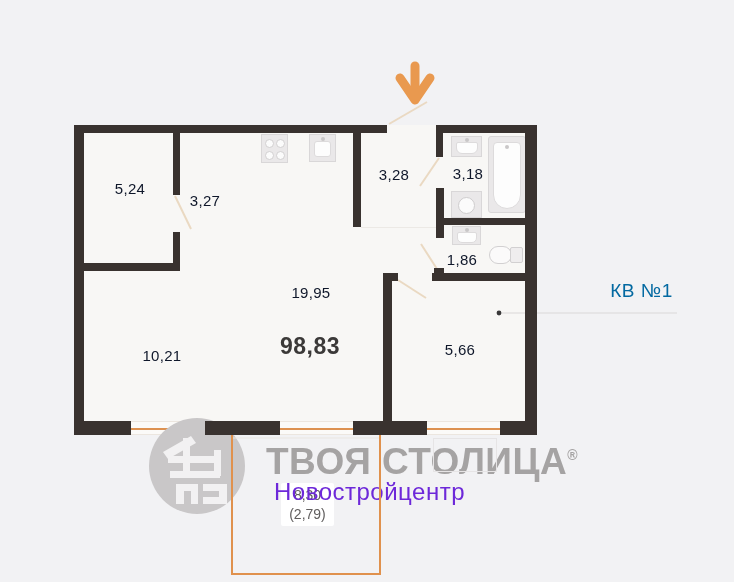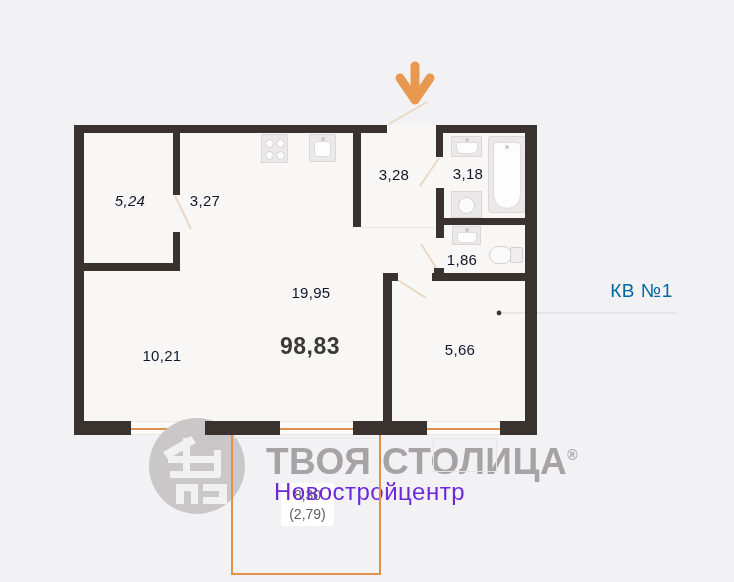--- a/index.html
+++ b/index.html
@@ -72,21 +72,21 @@
 
   <div class="fixture" style="left:452px;top:226px;width:29px;height:19px;">
     <div class="inner" style="left:4px;top:5px;width:20px;height:11px;border-radius:2px 2px 5px 5px;"></div>
     <div class="dot" style="left:12px;top:1px;"></div>
   </div>
   <div style="position:absolute;left:489px;top:246px;width:34px;height:18px;z-index:2;">
     <div style="position:absolute;left:0;top:0;width:23px;height:18px;border-radius:9px;background:#fbfafa;border:1px solid #d2d0d1;box-sizing:border-box;"></div>
     <div style="position:absolute;left:21px;top:1px;width:13px;height:16px;border-radius:2px;background:#efedee;border:1px solid #d2d0d1;box-sizing:border-box;"></div>
   </div>
 
-  <div class="label" style="left:100px;top:192px;width:60px;font-style:italic;">5,24</div>
+  <div class="label" style="left:100px;top:180px;width:60px;">5,24</div>
   <div class="label" style="left:175px;top:192px;width:60px;">3,27</div>
   <div class="label" style="left:364px;top:166px;width:60px;">3,28</div>
   <div class="label" style="left:438px;top:165px;width:60px;">3,18</div>
   <div class="label" style="left:432px;top:251px;width:60px;">1,86</div>
   <div class="label" style="left:281px;top:284px;width:60px;">19,95</div>
   <div class="label" style="left:132px;top:347px;width:60px;">10,21</div>
   <div class="label" style="left:430px;top:341px;width:60px;">5,66</div>
   <div class="label big" style="left:270px;top:333px;width:80px;">98,83</div>
 
   <div class="kv-label" style="left:604px;top:280px;width:75px;">КВ №1</div>

